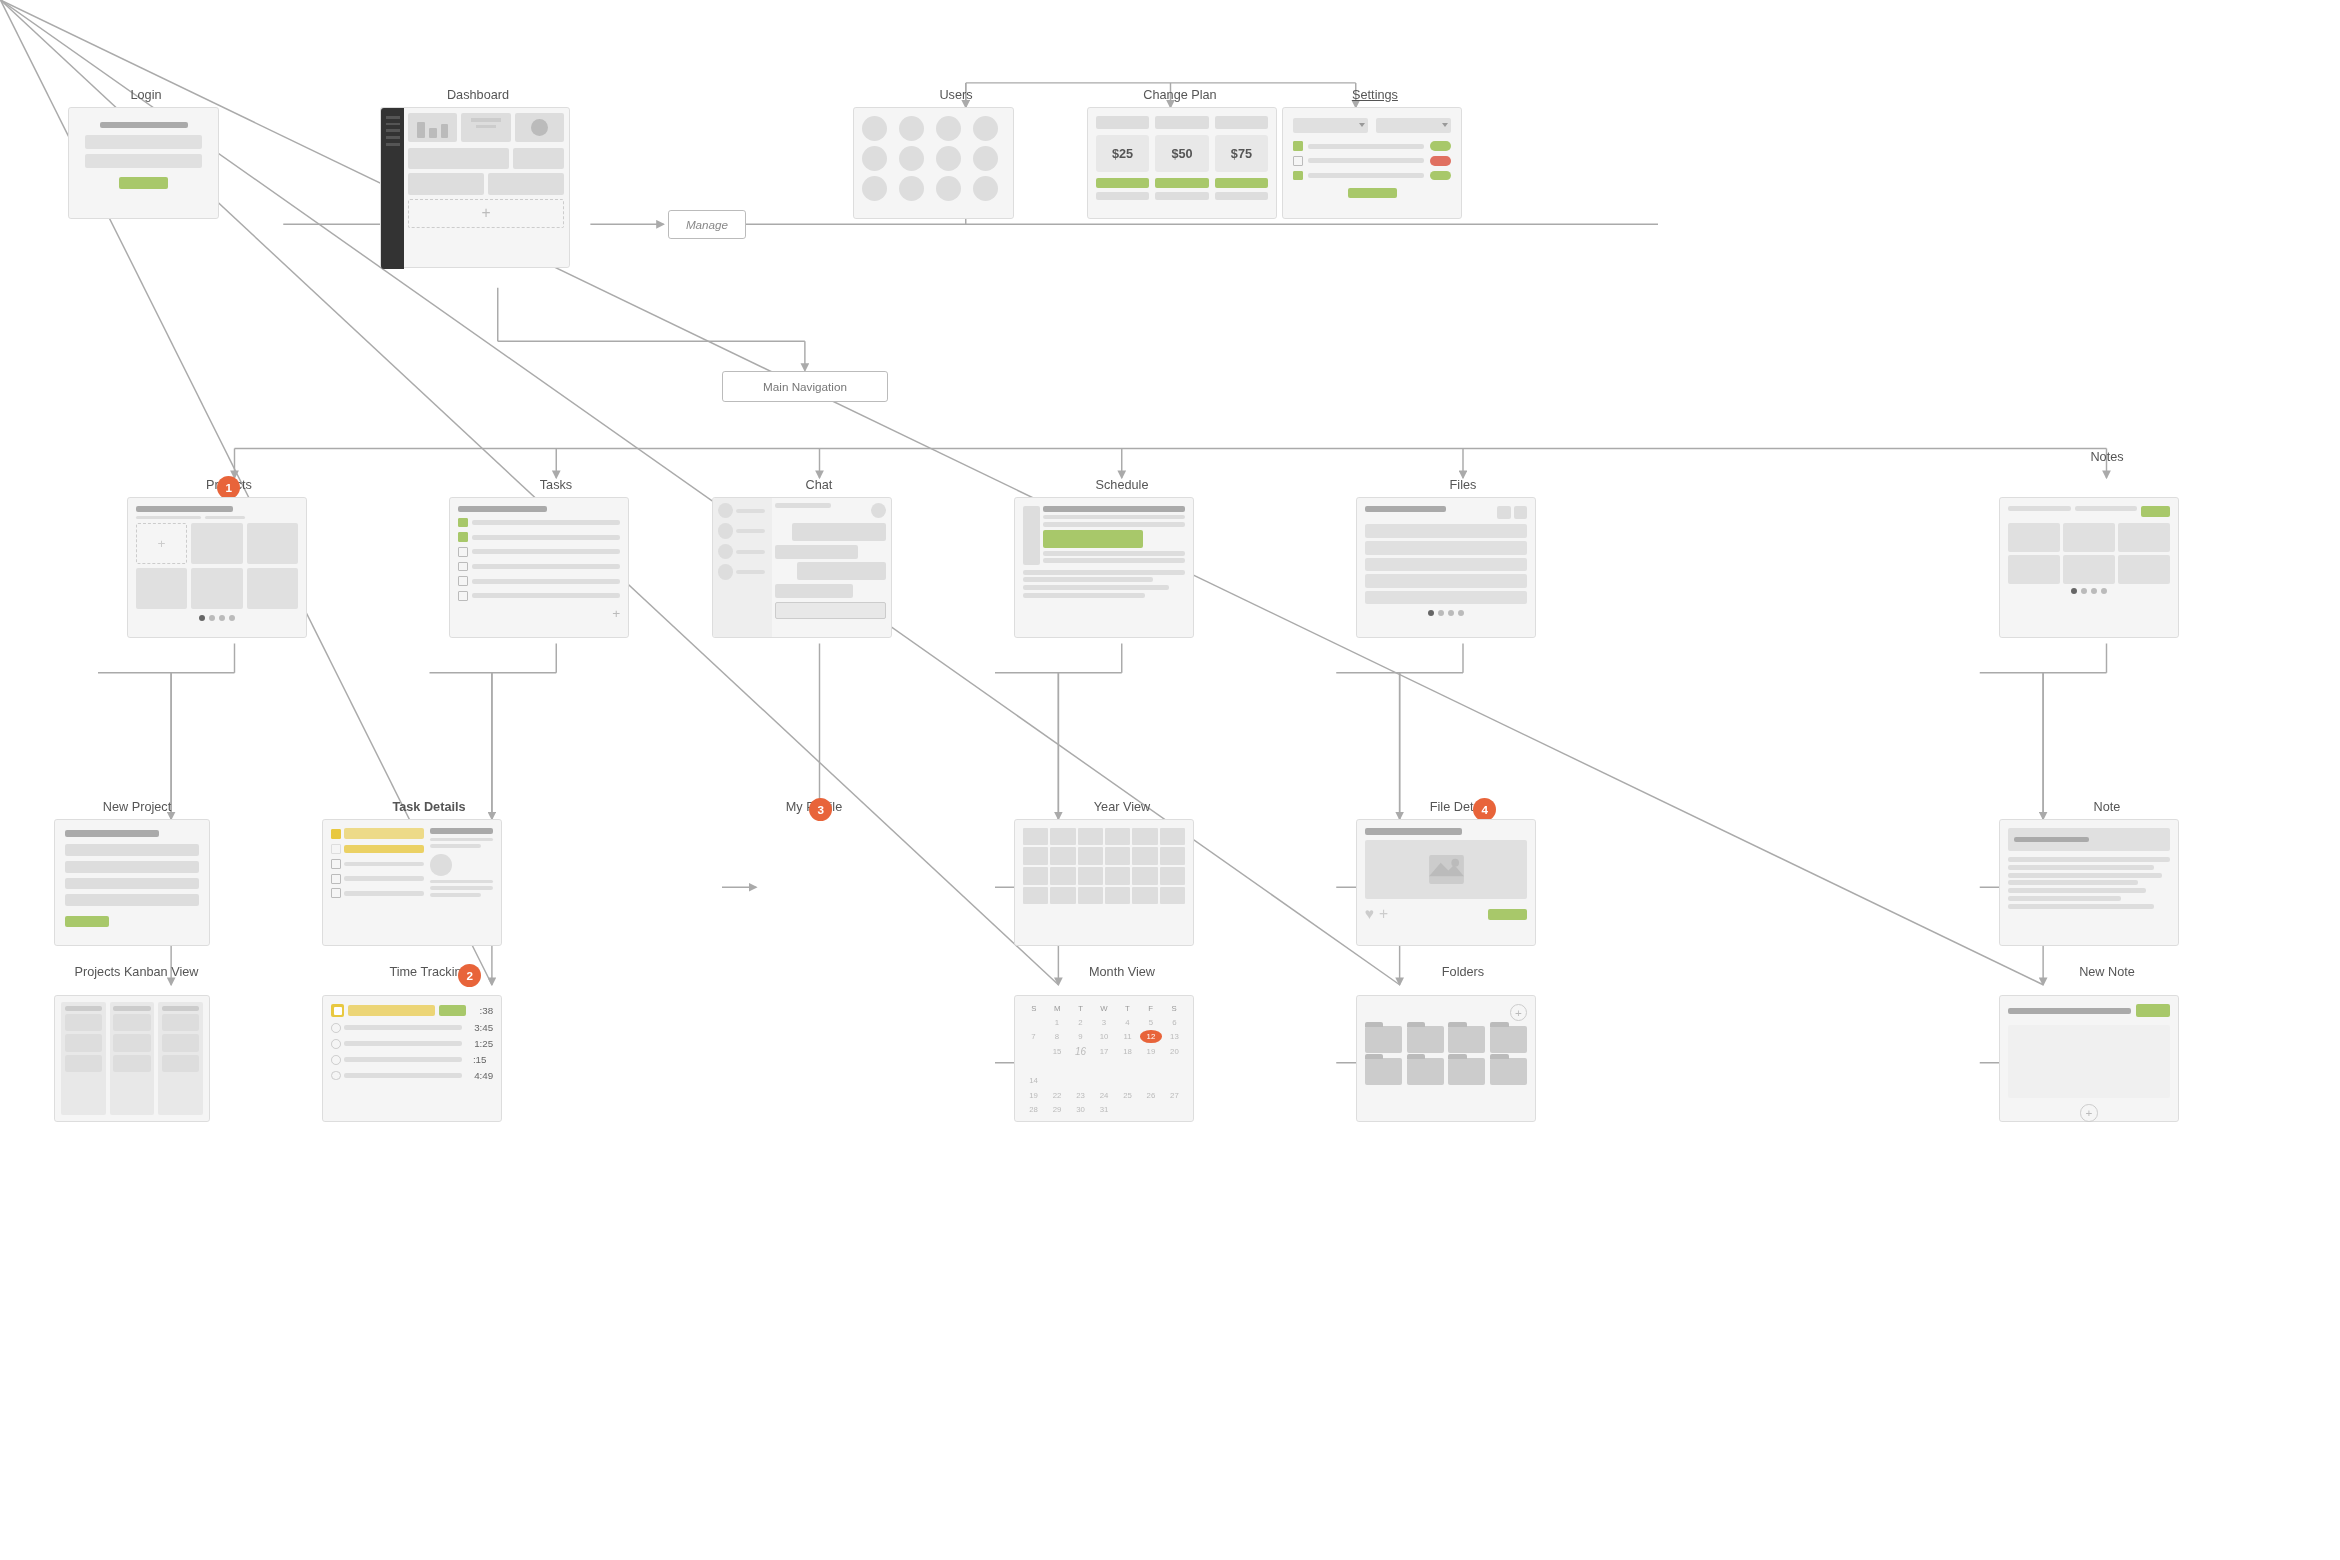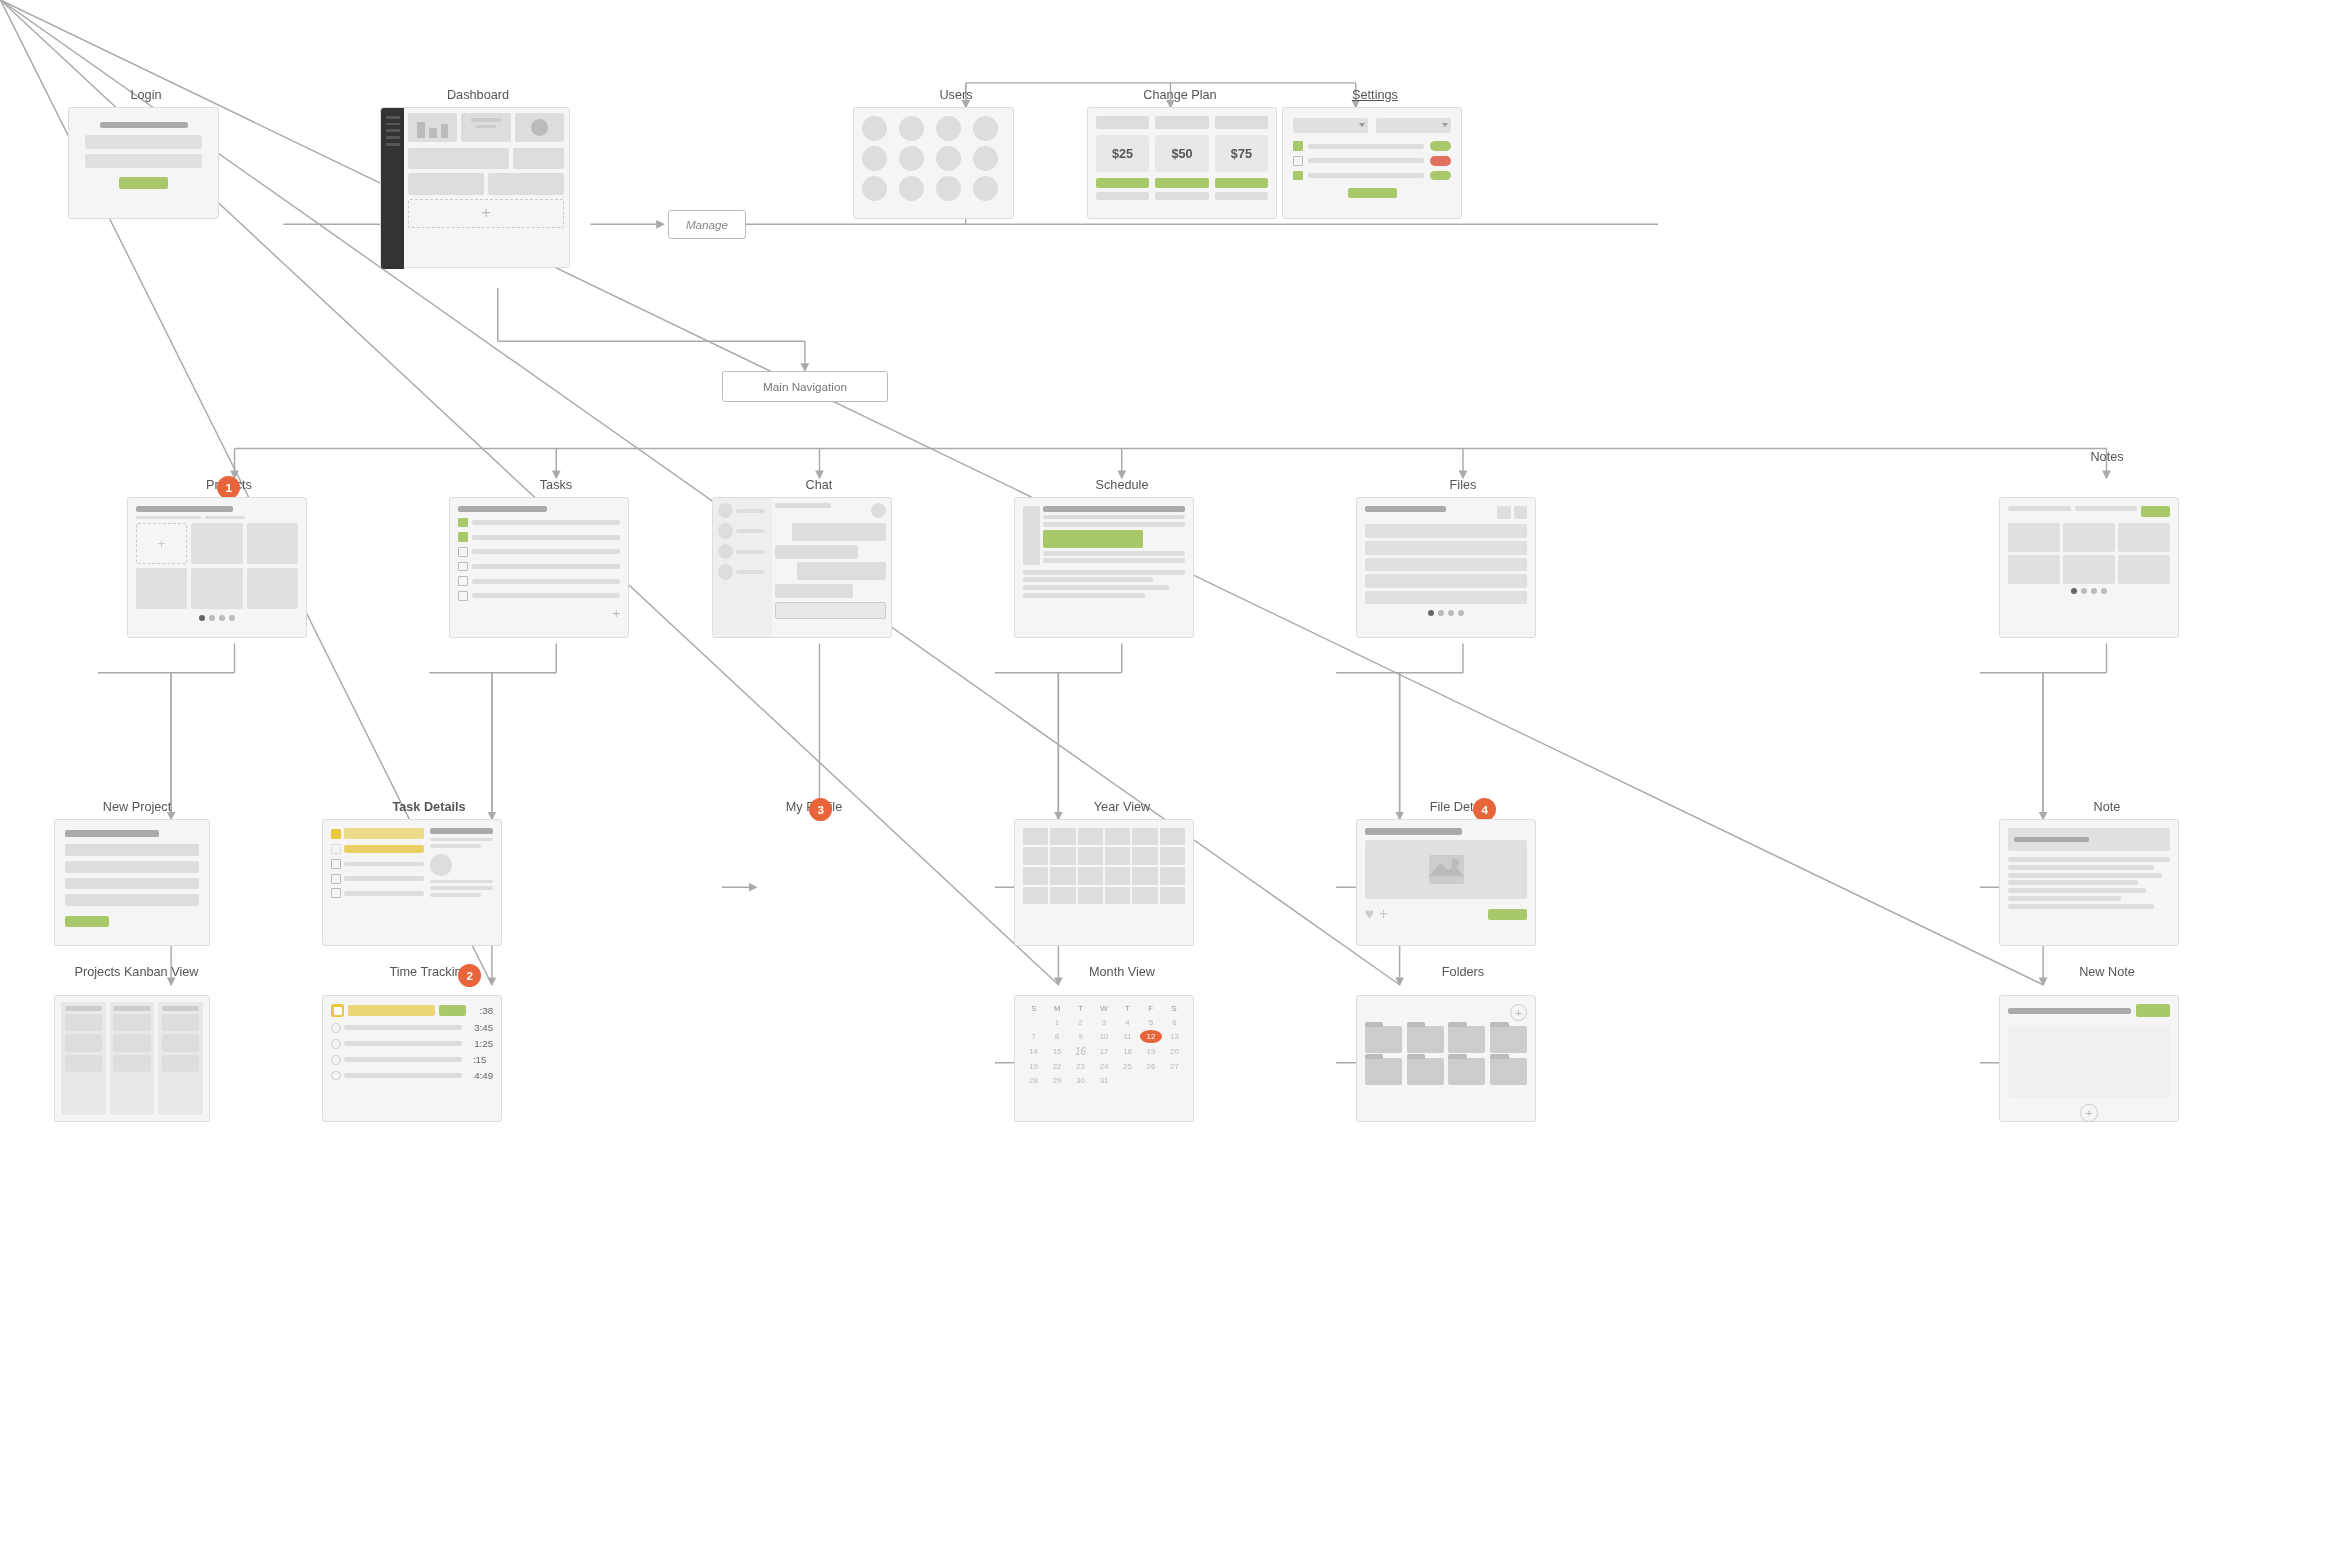--- a/index.html
+++ b/index.html
@@ -729,21 +729,21 @@
       <div style="height:12.7px;display:flex;align-items:center;justify-content:center;font-size:7.8px;color:#bbb;">4</div>
       <div style="height:12.7px;display:flex;align-items:center;justify-content:center;font-size:7.8px;color:#bbb;">5</div>
       <div style="height:12.7px;display:flex;align-items:center;justify-content:center;font-size:7.8px;color:#bbb;">6</div>
       <div style="height:12.7px;display:flex;align-items:center;justify-content:center;font-size:7.8px;color:#bbb;">7</div>
       <div style="height:12.7px;display:flex;align-items:center;justify-content:center;font-size:7.8px;color:#bbb;">8</div>
       <div style="height:12.7px;display:flex;align-items:center;justify-content:center;font-size:7.8px;color:#bbb;">9</div>
       <div style="height:12.7px;display:flex;align-items:center;justify-content:center;font-size:7.8px;color:#bbb;">10</div>
       <div style="height:12.7px;display:flex;align-items:center;justify-content:center;font-size:7.8px;color:#bbb;">11</div>
       <div style="height:12.7px;display:flex;align-items:center;justify-content:center;font-size:7.8px;color:#bbb;background:#e8643a;border-radius:50%;color:#fff;">12</div>
       <div style="height:12.7px;display:flex;align-items:center;justify-content:center;font-size:7.8px;color:#bbb;">13</div>
-      <div style="height:12.7px;display:flex;align-items:center;justify-content:center;font-size:7.8px;color:#bbb;">14</div>
+      <div style="height:12.7px;display:flex;align-items:center;justify-content:center;font-size:7.8px;color:#bbb;margin-top:29px;">14</div>
       <div style="height:12.7px;display:flex;align-items:center;justify-content:center;font-size:7.8px;color:#bbb;">15</div>
       <div style="height:12.7px;display:flex;align-items:center;justify-content:center;font-size:10px;color:#bbb;font-style:italic;">16</div>
       <div style="height:12.7px;display:flex;align-items:center;justify-content:center;font-size:7.8px;color:#bbb;">17</div>
       <div style="height:12.7px;display:flex;align-items:center;justify-content:center;font-size:7.8px;color:#bbb;">18</div>
       <div style="height:12.7px;display:flex;align-items:center;justify-content:center;font-size:7.8px;color:#bbb;">19</div>
       <div style="height:12.7px;display:flex;align-items:center;justify-content:center;font-size:7.8px;color:#bbb;">20</div>
       <div style="height:12.7px;display:flex;align-items:center;justify-content:center;font-size:7.8px;color:#bbb;">19</div>
       <div style="height:12.7px;display:flex;align-items:center;justify-content:center;font-size:7.8px;color:#bbb;">22</div>
       <div style="height:12.7px;display:flex;align-items:center;justify-content:center;font-size:7.8px;color:#bbb;">23</div>
       <div style="height:12.7px;display:flex;align-items:center;justify-content:center;font-size:7.8px;color:#bbb;">24</div>

